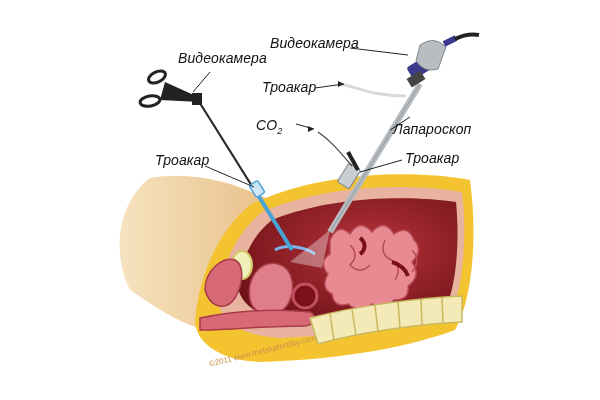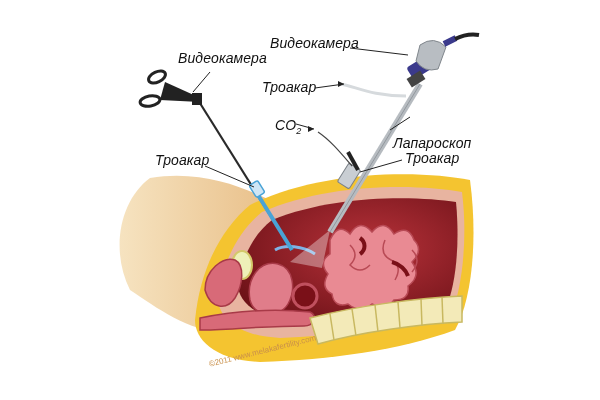--- a/index.html
+++ b/index.html
@@ -109,17 +109,17 @@
     <line x1="205" y1="166" x2="254" y2="187"></line>
     <line x1="402" y1="160" x2="360" y2="172"></line>
   </g>
   <polygon points="344,84 338,81 338,87" fill="#222"></polygon>
   <polygon points="314,129 308,126 308,132" fill="#222"></polygon>
 </svg>
 
 <div class="label" style="left:178px;top:50px;">Видеокамера</div>
 <div class="label" style="left:270px;top:35px;">Видеокамера</div>
 <div class="label" style="left:262px;top:79px;">Троакар</div>
-<div class="label" style="left:275px;top:117px;"><span>CO</span><sub>2</sub></div>
-<div class="label" style="left:393px;top:135px;">Лапароскоп</div>
+<div class="label" style="left:256px;top:117px;"><span>CO</span><sub>2</sub></div>
+<div class="label" style="left:393px;top:121px;">Лапароскоп</div>
 <div class="label" style="left:155px;top:152px;">Троакар</div>
 <div class="label" style="left:405px;top:150px;">Троакар</div>
 <div class="copyright" style="left:208px;top:360px;">©2011 www.melakafertility.com</div>
 
 </body></html>

